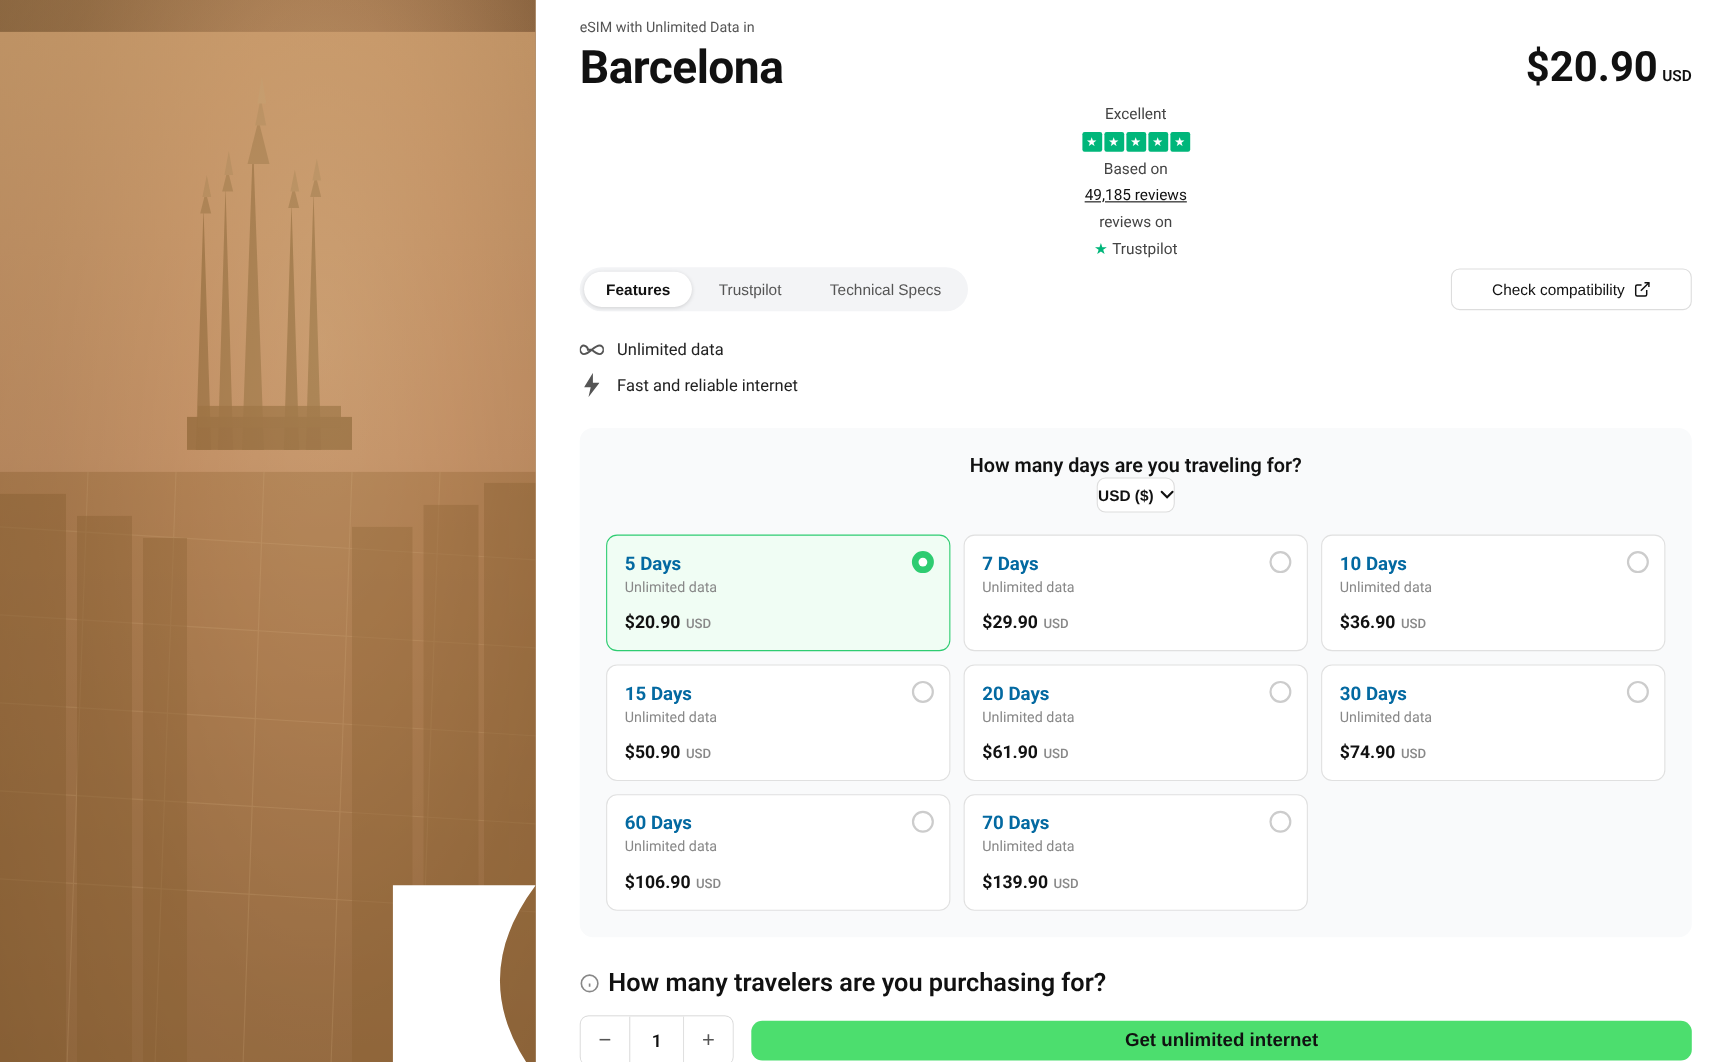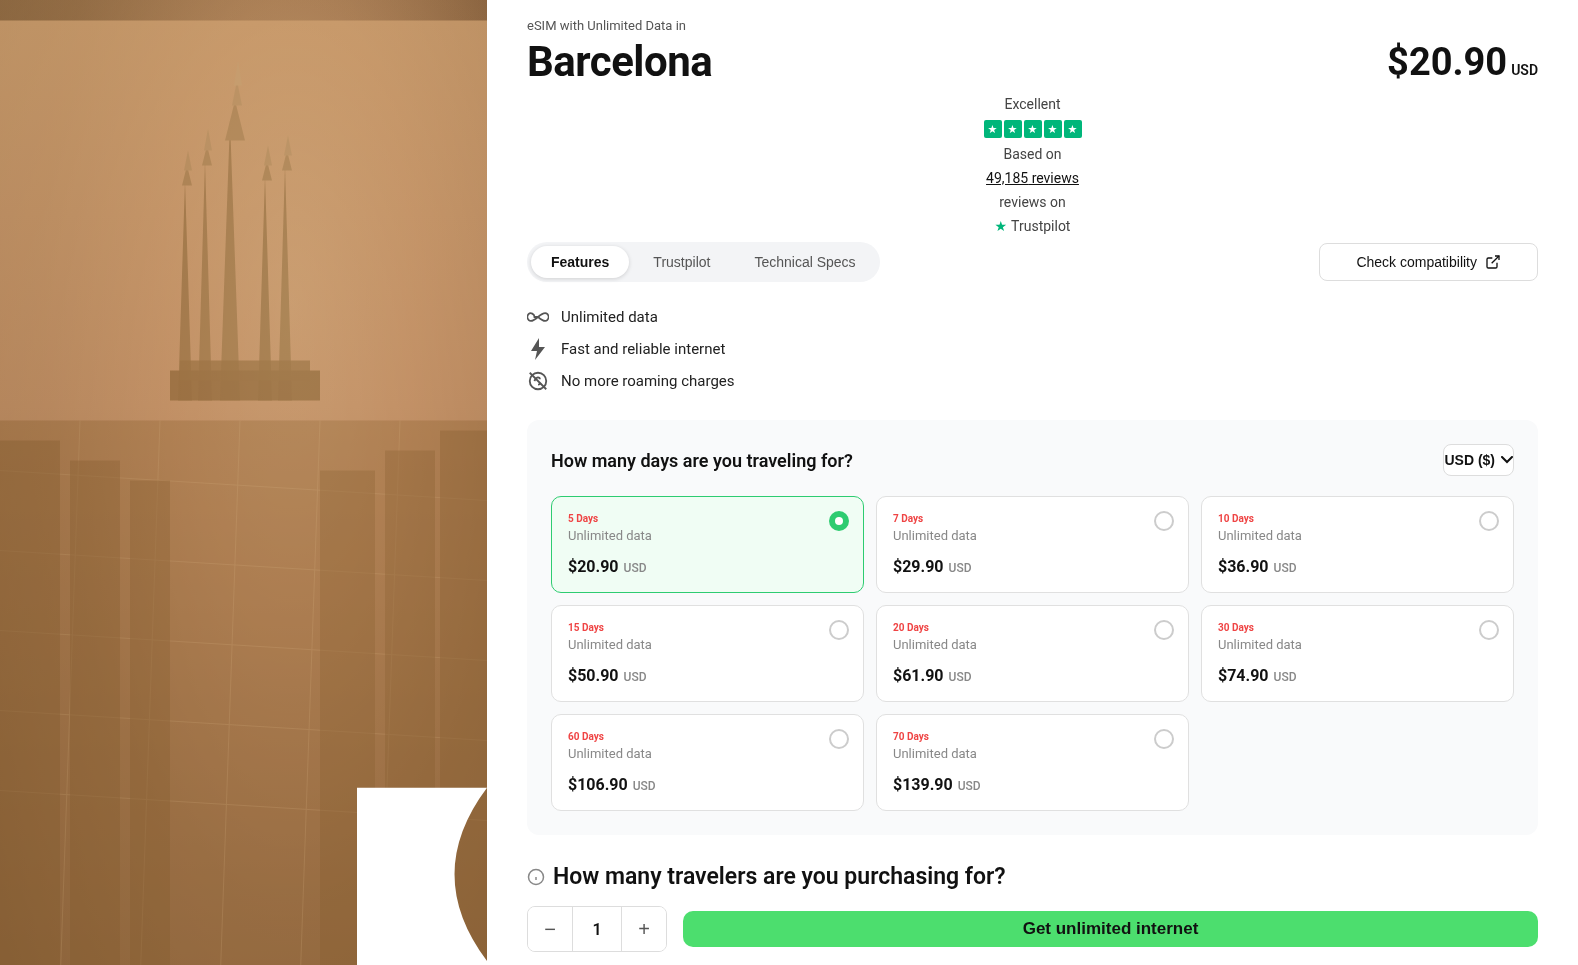--- a/index.html
+++ b/index.html
@@ -201,20 +201,21 @@
       background: #f9fafb;
       border-radius: 12px;
       padding: 24px;
       margin-bottom: 28px;
     }
     .days-header {
       display: flex;
       align-items: center;
       justify-content: space-between;
       margin-bottom: 20px;
+      flex-direction: column;
     }
     .days-question {
       font-size: 18px;
       font-weight: 600;
       color: #111;
     }
     .currency-selector {
       display: flex;
       align-items: center;
       gap: 6px;
@@ -264,23 +265,23 @@
       background: #2ecc71;
     }
     .plan-card.selected .plan-radio::after {
       content: '';
       width: 8px;
       height: 8px;
       border-radius: 50%;
       background: #fff;
     }
     .plan-days {
-      font-size: 10px;
+      font-size: 17px;
       font-weight: 700;
-      color: #ef4444;
+      color: #0369a1;
       margin-bottom: 4px;
     }
     .plan-data {
       font-size: 13px;
       color: #888;
       margin-bottom: 14px;
     }
     .plan-price {
       font-size: 16px;
       font-weight: 700;
@@ -498,31 +499,20 @@
       </span>
       <span>Unlimited data</span>
     </li>
     <li>
       <span class="feature-icon">
         <svg width="14" height="22" viewBox="0 0 14 22" fill="#555">
           <path d="M8 0L0 13h6l-2 9 10-13H8z"></path>
         </svg>
       </span>
       <span>Fast and reliable internet</span>
-    </li>
-    <li>
-      <span class="feature-icon">
-        <svg width="22" height="22" viewBox="0 0 24 24" fill="none" stroke="#555" stroke-width="2">
-          <circle cx="12" cy="12" r="9"></circle>
-          <line x1="3" y1="3" x2="21" y2="21"></line>
-          <path d="M8 12 Q10 8 12 8 Q14 8 14 10"></path>
-          <path d="M12 16 Q14 16 15 14"></path>
-        </svg>
-      </span>
-      <span>No more roaming charges</span>
     </li>
   </ul>
 
   <div class="days-section">
     <div class="days-header">
       <h2 class="days-question">How many days are you traveling for?</h2>
       <button class="currency-selector">
         <span>USD ($)</span>
         <svg width="12" height="8" viewBox="0 0 12 8" fill="none">
           <path d="M1 1l5 5 5-5" stroke="#111" stroke-width="2" stroke-linecap="round"></path>

